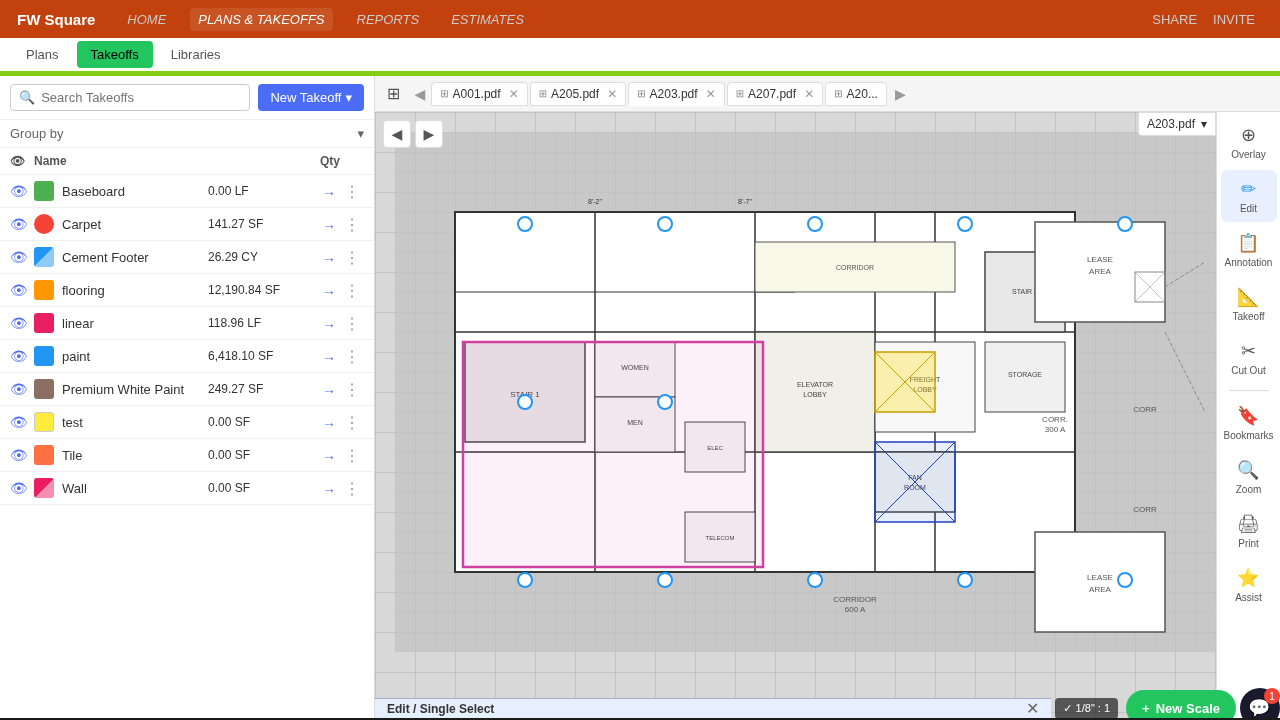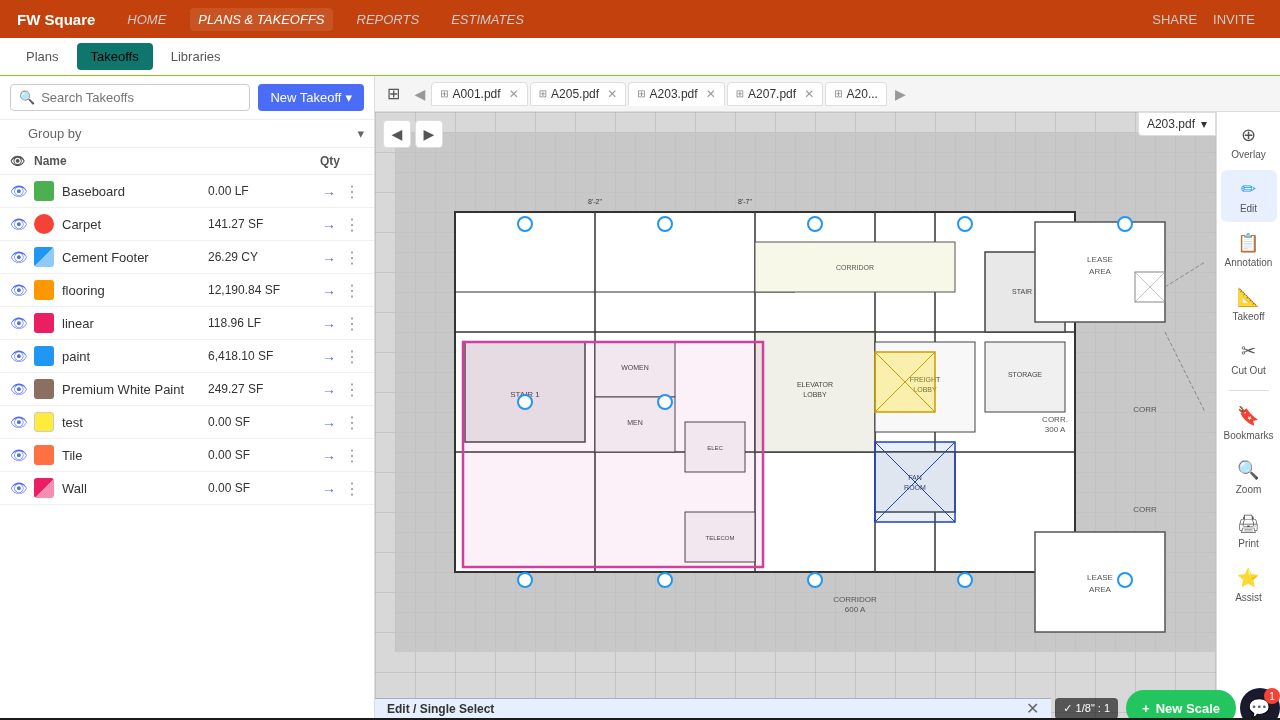--- a/index.html
+++ b/index.html
@@ -7,34 +7,34 @@
 
     
     .top-bar { display: flex; align-items: center; background: #c2410c; height: 38px; padding: 0 17px; gap: 16px; }
     .brand { color: #fff; font-weight: 700; font-size: 15px; margin-right: 8px; }
     .nav-item { color: #ccc; font-size: 13px; cursor: pointer; padding: 4px 8px; border-radius: 4px; font-style: italic; }
     .nav-item:hover, .nav-item.active { color: #fff; background: rgba(255,255,255,0.1); }
     .top-bar-right { margin-left: auto; display: flex; }
     .top-bar-btn { color: #ccc; font-size: 13px; cursor: pointer; padding: 4px 8px; }
 
     
-    .sub-nav { display: flex; align-items: center; background: #fff; border-bottom: 1px solid #84cc16; height: 38px; padding: 0 12px; gap: 4px; }
+    .sub-nav { display: flex; align-items: center; background: #fff; border-bottom: 5px solid #84cc16; height: 38px; padding: 0 12px; gap: 4px; }
     .sub-nav-tab { padding: 6px 14px; border-radius: 4px; cursor: pointer; font-size: 13px; color: #555; }
-    .sub-nav-tab.active { background: #0f766e; color: #000; font-weight: 500; }
+    .sub-nav-tab.active { background: #22c55e; color: #000; font-weight: 500; }
 
     
     .main-layout { display: flex; height: calc(720px - 40px - 38px); }
 
     
     .left-panel { width: 375px; background: #fff; border-right: 1px solid #ddd; display: flex; flex-direction: column; flex-shrink: 0; }
     .search-row { display: flex; align-items: center; gap: 8px; padding: 8px 10px; border-bottom: 1px solid #eee; }
     .search-box { display: flex; align-items: center; flex: 1; border: 1px solid #ccc; border-radius: 4px; padding: 5px 8px; gap: 6px; background: #fff; }
     .search-box input { border: none; outline: none; flex: 1; font-size: 13px; }
     .new-takeoff-btn { background: #4a6cf7; color: #fff; border: none; border-radius: 4px; padding: 6px 12px; cursor: pointer; font-size: 13px; display: flex; align-items: center; gap: 4px; white-space: nowrap; }
-    .group-by-row { padding: 6px 10px; display: flex; align-items: center; justify-content: space-between; color: #666; font-size: 13px; border-bottom: 1px solid #eee; cursor: pointer; margin-left: 18px; }
+    .group-by-row { padding: 6px 10px; display: flex; align-items: center; justify-content: space-between; color: #666; font-size: 13px; border-bottom: 1px solid #eee; cursor: pointer; }
 
     
     .table-header { display: flex; align-items: center; padding: 6px 10px; border-bottom: 1px solid #eee; font-weight: 600; font-size: 12px; color: #555; }
     .col-eye { width: 24px; }
     .col-name { flex: 1; }
     .col-qty { width: 110px; text-align: right; padding-right: 24px; }
 
     .table-body { overflow-y: auto; flex: 1; }
     .table-row { display: flex; align-items: center; padding: 6px 10px; border-bottom: 1px solid #f0f0f0; }
     .row-icon { width: 20px; height: 20px; border-radius: 3px; margin-right: 8px; flex-shrink: 0; }

